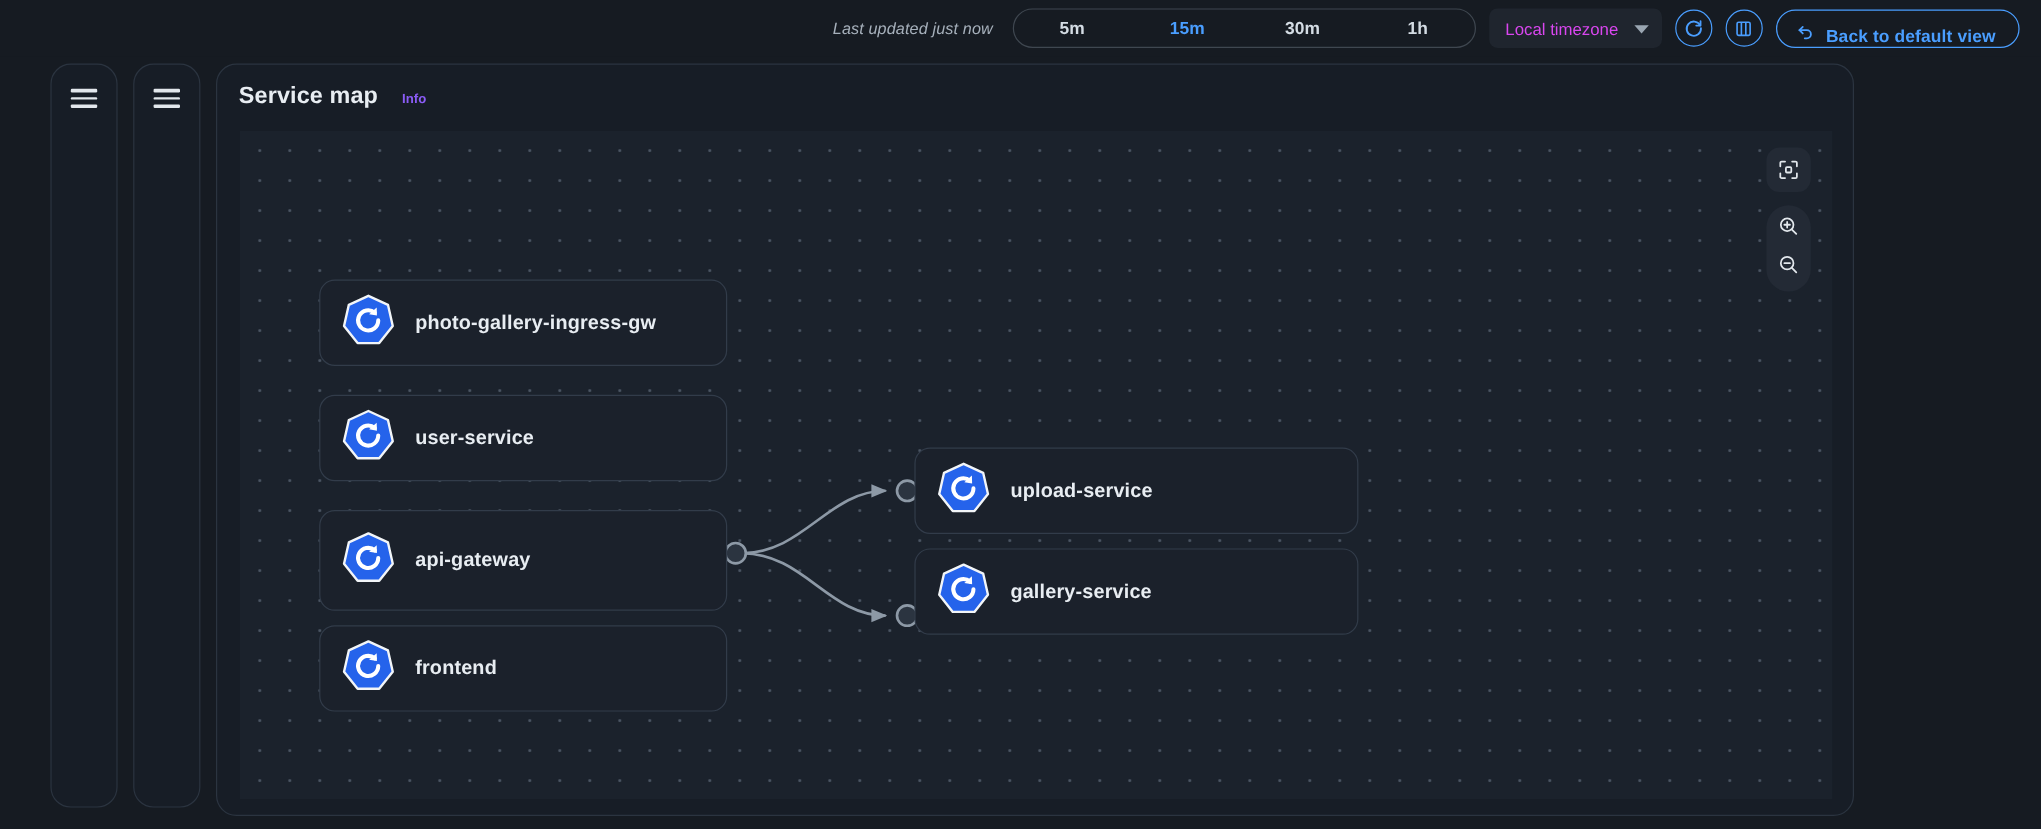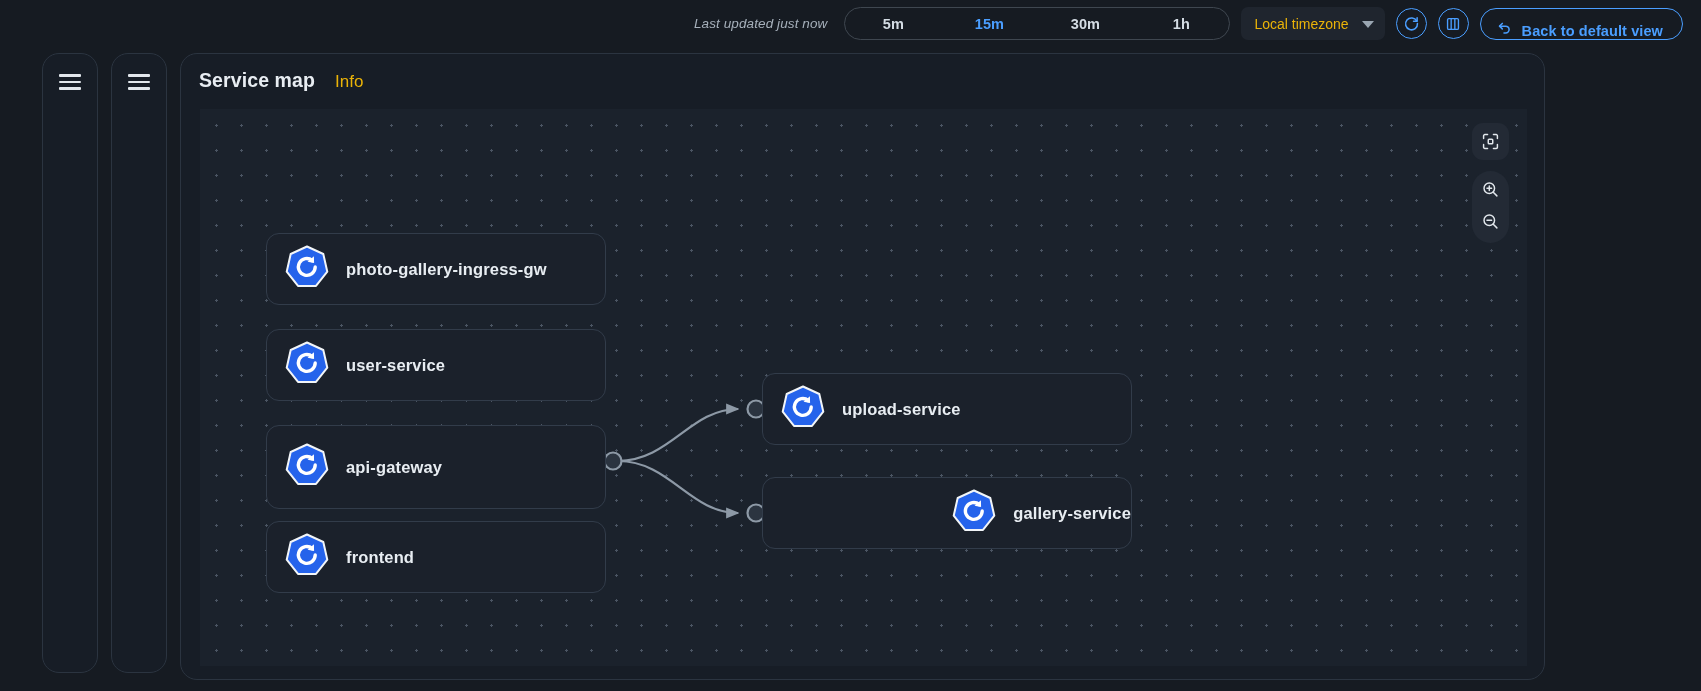--- a/index.html
+++ b/index.html
@@ -36,21 +36,21 @@
     font-size: 14.5px; font-weight: 700; color: #d4dce4;
     background: transparent; border: none; cursor: pointer;
     letter-spacing: .1px;
   }
   .range-btn.active { color: #4a9eff; }
 
   .tz-select {
     display: flex; align-items: center; gap: 13px;
     height: 33px; padding: 0 11px 0 13px;
     background: #1f252e; border-radius: 7px;
-    color: #eab308; font-size: 14px; font-weight: 400;
+    color: #d946ef; font-size: 14px; font-weight: 400;
     cursor: pointer; white-space: nowrap;
   }
   .tz-caret {
     width: 0; height: 0; border-left: 6px solid transparent;
     border-right: 6px solid transparent; border-top: 7px solid #9aa6b2;
     margin-top: 1px;
   }
 
   .icon-btn {
     width: 31px; height: 31px; border-radius: 50%;
@@ -91,21 +91,21 @@
     background: #171d26;
     border: 1px solid #2b3440;
     border-radius: 17px;
     overflow: hidden;
   }
   .panel-head {
     position: absolute; left: 18px; top: 15px;
     display: flex; align-items: baseline; gap: 20px;
   }
   .panel-title { color: #e8edf2; font-size: 19.5px; font-weight: 700; letter-spacing: .1px; }
-  .panel-info { color: #eab308; font-size: 17px; font-weight: 400; cursor: pointer; }
+  .panel-info { color: #8b5cf6; font-size: 11px; font-weight: 700; cursor: pointer; }
 
   
   .canvas {
     position: absolute; left: 19px; top: 55px;
     width: 1327px; height: 557px;
     background-color: #1b222c;
     background-image: radial-gradient(#4b5563 1.1px, transparent 1.2px);
     background-size: 25px 25px;
     background-position: 4px 4px;
     overflow: hidden;
@@ -260,21 +260,21 @@
       <span class="node-label">upload-service</span>
     </div>
     <div class="node" style="left: 66px; top: 412px; width: 340px; height: 72px;">
       <span class="node-icon"><svg width="46" height="46" viewBox="0 0 46 46">
             <polygon points="23,2.5 39.3,10 43.3,27.7 32,41.9 14,41.9 2.7,27.7 6.7,10" fill="#2563eb" stroke="#f2f5f8" stroke-width="2" stroke-linejoin="round"></polygon>
             <path d="M31.2 23a8.4 8.4 0 1 1-2.9-6.4" fill="none" stroke="#ffffff" stroke-width="3.4" stroke-linecap="round"></path>
             <path d="M29.9 12.3 L30.1 18.9 L23.6 17.8 z" fill="#ffffff"></path>
           </svg></span>
       <span class="node-label">frontend</span>
     </div>
-    <div class="node" style="left: 562px; top: 368px; width: 370px; height: 72px; justify-content: flex-end;">
+    <div class="node" style="left: 562px; top: 348px; width: 370px; height: 72px;">
       <span class="node-icon"><svg width="46" height="46" viewBox="0 0 46 46">
             <polygon points="23,2.5 39.3,10 43.3,27.7 32,41.9 14,41.9 2.7,27.7 6.7,10" fill="#2563eb" stroke="#f2f5f8" stroke-width="2" stroke-linejoin="round"></polygon>
             <path d="M31.2 23a8.4 8.4 0 1 1-2.9-6.4" fill="none" stroke="#ffffff" stroke-width="3.4" stroke-linecap="round"></path>
             <path d="M29.9 12.3 L30.1 18.9 L23.6 17.8 z" fill="#ffffff"></path>
           </svg></span>
       <span class="node-label">gallery-service</span>
     </div>
 
     <div class="zoom-ctrl zoom-fit">
       <div>

